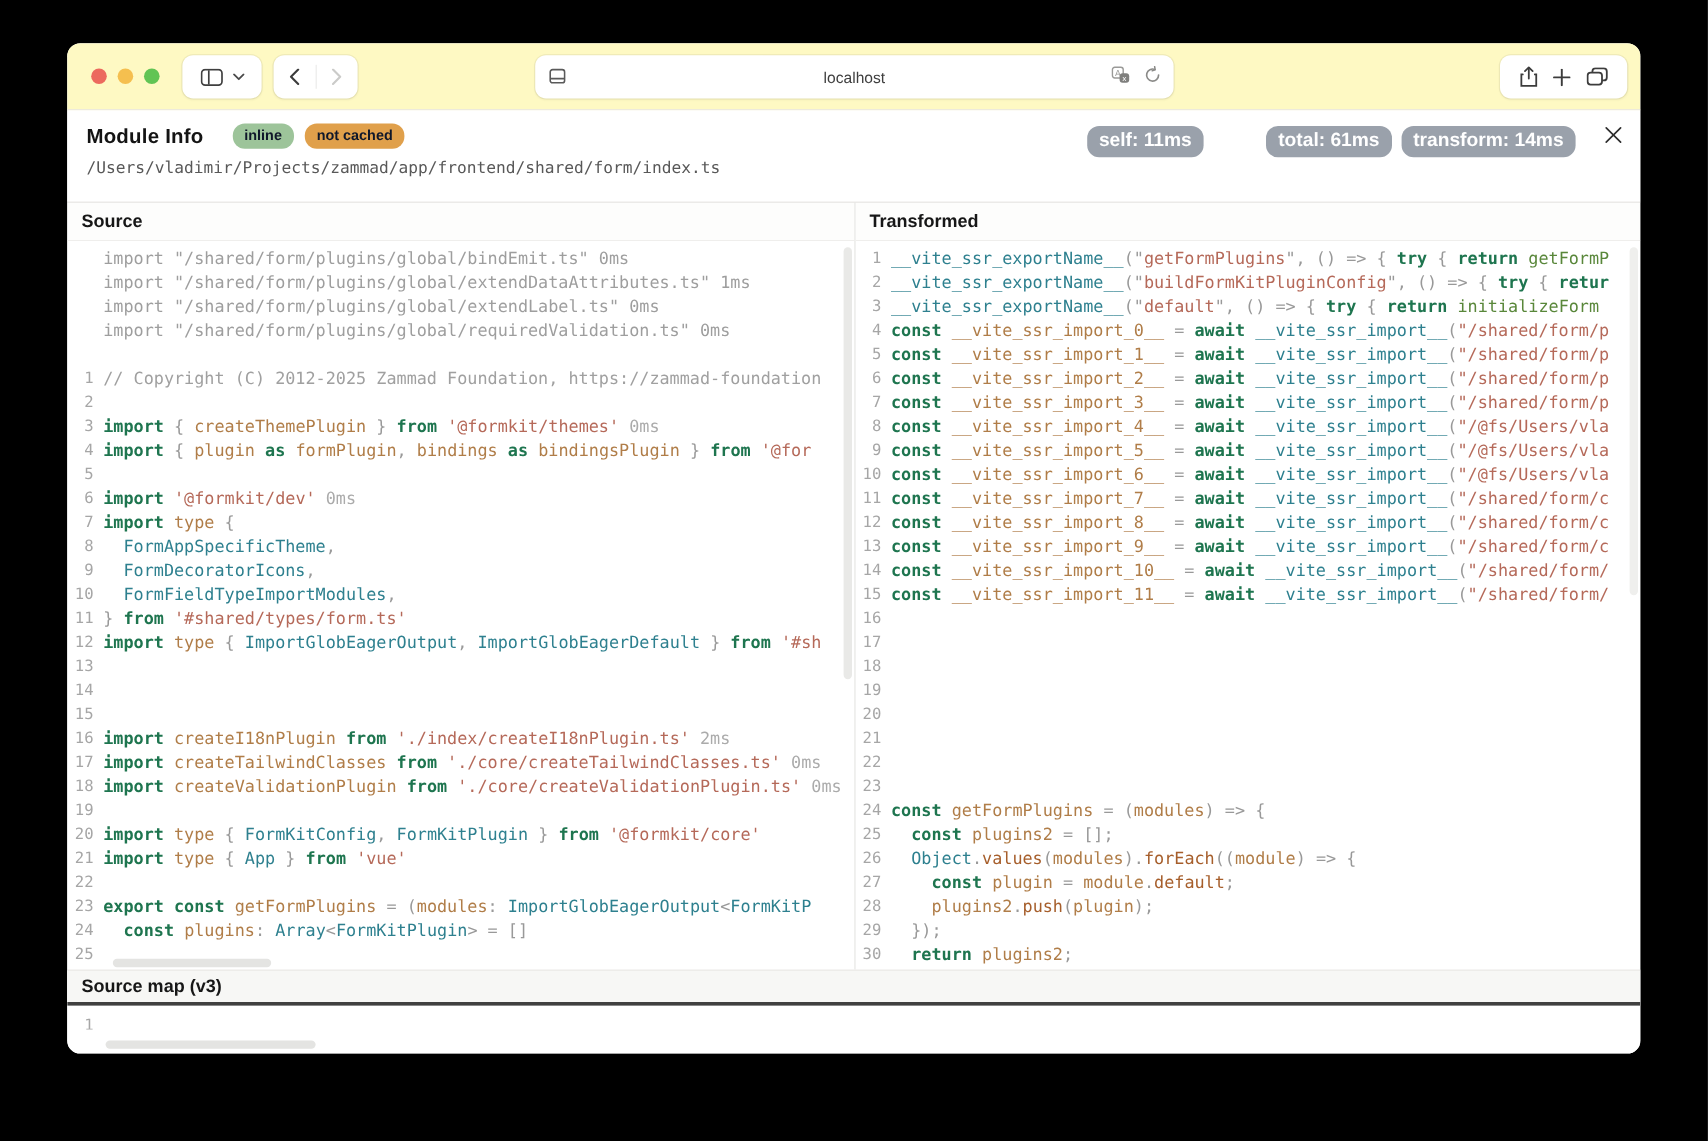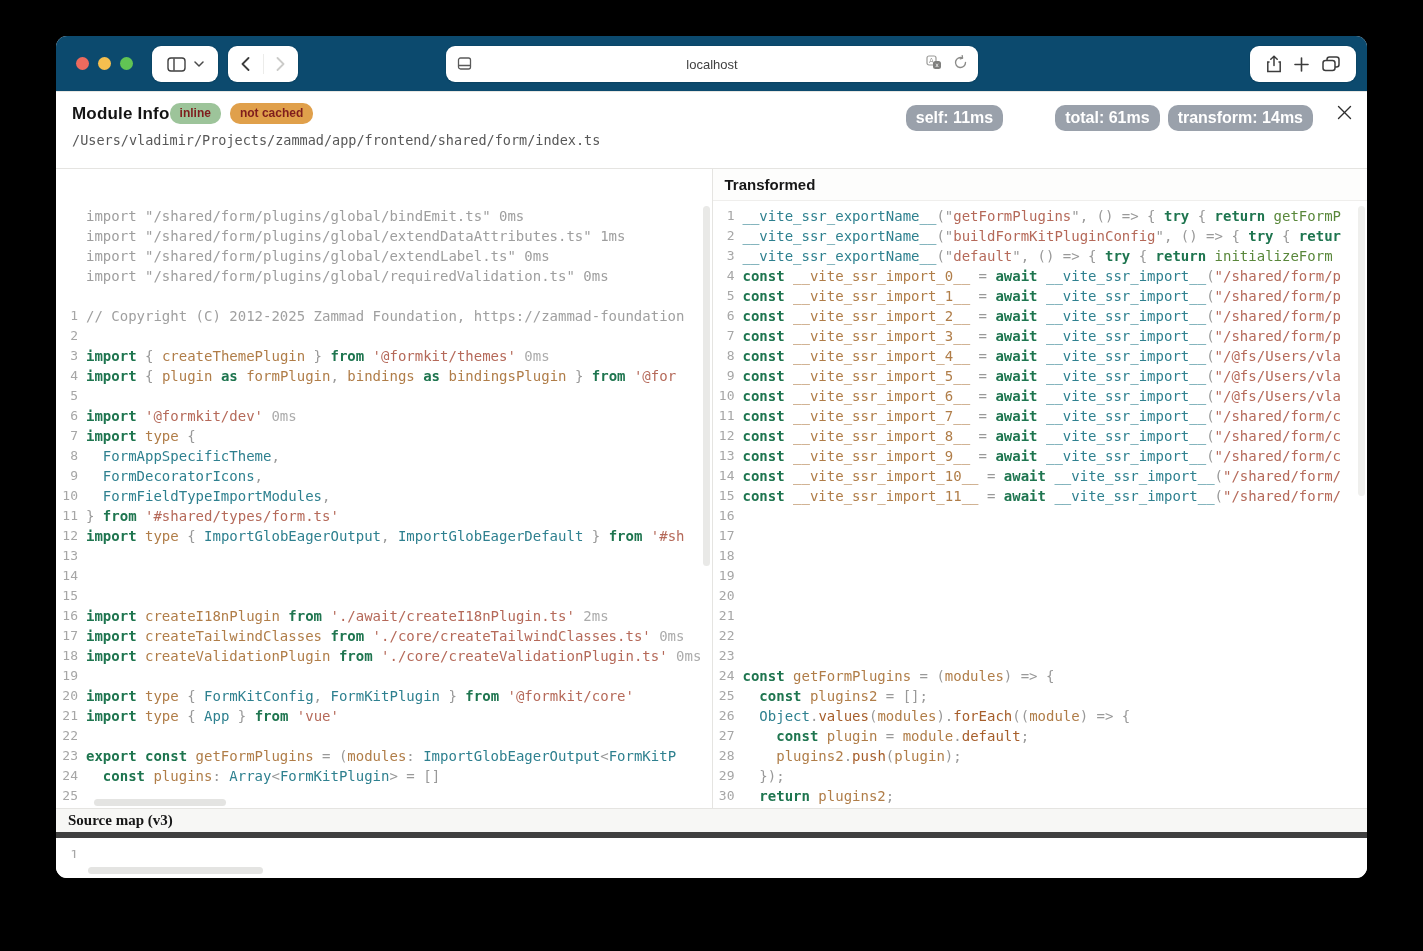--- a/index.html
+++ b/index.html
@@ -4,42 +4,42 @@
 <style>
   * { margin:0; padding:0; box-sizing:border-box; }
   html,body { background:#000; }
   .screen { position:relative; width:1423px; height:951px; background:#000; overflow:hidden;
             font-family:"Liberation Sans", sans-serif; }
   .window { position:absolute; left:56px; top:36px; width:1311px; height:842px;
             background:#fff; border-radius:11px; overflow:hidden;
             box-shadow:0 10px 40px rgba(0,0,0,.6); }
 
   
-  .toolbar { position:relative; height:56px; background:#0c4a6e; border-bottom:1px solid #e9e7e3;padding-left:28px; }
+  .toolbar { position:relative; height:56px; background:#fef9c3; border-bottom:1px solid #e9e7e3;padding-left:28px; }
   .lights { position:absolute; left:20px; top:21px; display:flex; gap:9px; }
   .light { width:13px; height:13px; border-radius:50%; }
   .light.red { background:#ec6a5e; } .light.yellow { background:#f5bf4f; } .light.green { background:#61c454; }
   .pill { position:absolute; top:10px; height:36px; background:#fff; border-radius:9px;
           box-shadow:0 0 0 1px rgba(0,0,0,.05), 0 1px 2px rgba(0,0,0,.06);
           display:flex; align-items:center; justify-content:center; }
   .pill-sidebar { left:96px; width:66px; gap:8px; }
   .pill-nav { left:172px; width:70px; gap:0; }
   .nav-div { width:1px; height:20px; background:#ececea; }
   .nav-btn { width:34px; display:flex; align-items:center; justify-content:center; }
   .urlbar { left:390px; width:532px; }
   .urlbar .url-text { font-size:13px; color:#3f3f3f; }
   .url-left { position:absolute; left:11px; top:10px; }
   .url-right { position:absolute; right:10px; top:9px; display:flex; gap:10px; align-items:center; }
   .pill-right { left:1194px; width:106px; justify-content:space-around; padding:0 10px; }
 
   
   .modinfo { position:relative; height:76px; background:#fff; }
-  .mi-row { position:absolute; left:16px; top:11px; display:flex; align-items:center; gap:0; }
+  .mi-row { position:absolute; left:16px; top:11px; display:flex; align-items:center; gap:24px; }
   .mi-title { font-size:17px; font-weight:700; color:#141414; letter-spacing:.2px; }
-  .badge { font-size:12px; font-weight:700; color:#7f1d1d; padding:3px 10px 4px; border-radius:10px; }
+  .badge { font-size:12px; font-weight:700; color:#0f172a; padding:3px 10px 4px; border-radius:10px; }
   .timings { position:absolute; right:54px; top:13px; display:flex; gap:8px; }
   .timing { font-size:16px; font-weight:700; color:#fff; padding:4px 10px; border-radius:10px; }
   .close-btn { position:absolute; right:13px; top:10px; width:20px; height:20px;
                display:flex; align-items:center; justify-content:center; cursor:pointer; }
   .mi-path { position:absolute; left:16px; top:40px; font-family:"DejaVu Sans Mono", monospace;
              font-size:13.5px; color:#585858; }
 
   
   .panels { display:flex; height:640px; border-top:1px solid #e5e4e1; position:relative; }
   .panel { width:655.5px; position:relative; overflow:hidden; }
@@ -65,21 +65,21 @@
   .h-thumb { position:absolute; left:38px; bottom:2px; width:132px; height:7px;
              background:#e4e4e2; border-radius:4px; }
   .v-thumb { position:absolute; right:2px; width:7px; border-radius:4px; background:#e9e9e7; }
   .v-thumb.src { top:37px; height:360px; }
   .v-thumb.trf { top:37px; height:290px; background:#efefed; }
 
   
   .sourcemap { position:relative; height:70px; border-top:1px solid #e5e4e1; background:#fff; }
   .sm-header { height:29px; display:flex; align-items:center; padding-left:12px;
                font-size:15px; font-weight:700; color:#171717; background:#f7f7f5;
-               border-bottom:6px solid #404040;font-family:Liberation Serif, serif; }
+               border-bottom:3px solid #404040; }
   .sm-body { position:relative; height:40px; font-family:"DejaVu Sans Mono", monospace; }
   .sm-line { display:flex; height:20px; line-height:20px; padding-top:7px; white-space:pre; overflow:hidden; }
   .sm-text { font-size:14px; color:#9a9a9a; white-space:pre; }
   .sm-thumb { position:absolute; left:32px; bottom:4px; width:175px; height:7px;
               background:#e4e4e2; border-radius:4px; }
   svg { display:block; }
 </style>
 </head>
 <body>
 
@@ -187,20 +187,21 @@
         <svg width="15" height="15" viewBox="0 0 15 15">
           <line x1="1.5" y1="1.5" x2="13.5" y2="13.5" stroke="#2e2e2e" stroke-width="1.4" stroke-linecap="round"></line>
           <line x1="13.5" y1="1.5" x2="1.5" y2="13.5" stroke="#2e2e2e" stroke-width="1.4" stroke-linecap="round"></line>
         </svg>
       </span>
       <div class="mi-path">/Users/vladimir/Projects/zammad/app/frontend/shared/form/index.ts</div>
     </div>
 
     <div class="panels">
       <section class="panel">
+        <div class="panel-header">Source</div>
         <div class="code" id="source-code">
             <div class="code-row"><span class="ln"></span><span class="code-text"><span class="tok-g">import "/shared/form/plugins/global/bindEmit.ts" 0ms</span></span></div>
             <div class="code-row"><span class="ln"></span><span class="code-text"><span class="tok-g">import "/shared/form/plugins/global/extendDataAttributes.ts" 1ms</span></span></div>
             <div class="code-row"><span class="ln"></span><span class="code-text"><span class="tok-g">import "/shared/form/plugins/global/extendLabel.ts" 0ms</span></span></div>
             <div class="code-row"><span class="ln"></span><span class="code-text"><span class="tok-g">import "/shared/form/plugins/global/requiredValidation.ts" 0ms</span></span></div>
             <div class="code-row"><span class="ln"></span><span class="code-text"></span></div>
             <div class="code-row"><span class="ln">1</span><span class="code-text"><span class="tok-c">// Copyright (C) 2012-2025 Zammad Foundation, https://zammad-foundation</span></span></div>
             <div class="code-row"><span class="ln">2</span><span class="code-text"></span></div>
             <div class="code-row"><span class="ln">3</span><span class="code-text"><span class="tok-k">import</span><span class="tok-p"> { </span><span class="tok-v">createThemePlugin</span><span class="tok-p"> } </span><span class="tok-k">from</span><span class="tok-s"> '@formkit/themes'</span><span class="tok-m"> 0ms</span></span></div>
             <div class="code-row"><span class="ln">4</span><span class="code-text"><span class="tok-k">import</span><span class="tok-p"> { </span><span class="tok-v">plugin</span><span class="tok-k"> as</span><span class="tok-v"> formPlugin</span><span class="tok-p">, </span><span class="tok-v">bindings</span><span class="tok-k"> as</span><span class="tok-v"> bindingsPlugin</span><span class="tok-p"> } </span><span class="tok-k">from</span><span class="tok-s"> '@for</span></span></div>
@@ -208,21 +209,21 @@
             <div class="code-row"><span class="ln">6</span><span class="code-text"><span class="tok-k">import</span><span class="tok-s"> '@formkit/dev'</span><span class="tok-m"> 0ms</span></span></div>
             <div class="code-row"><span class="ln">7</span><span class="code-text"><span class="tok-k">import</span><span class="tok-v"> type</span><span class="tok-p"> {</span></span></div>
             <div class="code-row"><span class="ln">8</span><span class="code-text"><span class="tok-t">  FormAppSpecificTheme</span><span class="tok-p">,</span></span></div>
             <div class="code-row"><span class="ln">9</span><span class="code-text"><span class="tok-t">  FormDecoratorIcons</span><span class="tok-p">,</span></span></div>
             <div class="code-row"><span class="ln">10</span><span class="code-text"><span class="tok-t">  FormFieldTypeImportModules</span><span class="tok-p">,</span></span></div>
             <div class="code-row"><span class="ln">11</span><span class="code-text"><span class="tok-p">} </span><span class="tok-k">from</span><span class="tok-s"> '#shared/types/form.ts'</span></span></div>
             <div class="code-row"><span class="ln">12</span><span class="code-text"><span class="tok-k">import</span><span class="tok-v"> type</span><span class="tok-p"> { </span><span class="tok-t">ImportGlobEagerOutput</span><span class="tok-p">, </span><span class="tok-t">ImportGlobEagerDefault</span><span class="tok-p"> } </span><span class="tok-k">from</span><span class="tok-s"> '#sh</span></span></div>
             <div class="code-row"><span class="ln">13</span><span class="code-text"></span></div>
             <div class="code-row"><span class="ln">14</span></div>
             <div class="code-row"><span class="ln">15</span></div>
-            <div class="code-row"><span class="ln">16</span><span class="code-text"><span class="tok-k">import</span><span class="tok-v"> createI18nPlugin</span><span class="tok-k"> from</span><span class="tok-s"> './await/createI18nPlugin.ts'</span><span class="tok-m"> 2ms</span></span></div>
+            <div class="code-row"><span class="ln">16</span><span class="code-text"><span class="tok-k">import</span><span class="tok-v"> createI18nPlugin</span><span class="tok-k"> from</span><span class="tok-s"> './index/createI18nPlugin.ts'</span><span class="tok-m"> 2ms</span></span></div>
             <div class="code-row"><span class="ln">17</span><span class="code-text"><span class="tok-k">import</span><span class="tok-v"> createTailwindClasses</span><span class="tok-k"> from</span><span class="tok-s"> './core/createTailwindClasses.ts'</span><span class="tok-m"> 0ms</span></span></div>
             <div class="code-row"><span class="ln">18</span><span class="code-text"><span class="tok-k">import</span><span class="tok-v"> createValidationPlugin</span><span class="tok-k"> from</span><span class="tok-s"> './core/createValidationPlugin.ts'</span><span class="tok-m"> 0ms</span></span></div>
             <div class="code-row"><span class="ln">19</span><span class="code-text"></span></div>
             <div class="code-row"><span class="ln">20</span><span class="code-text"><span class="tok-k">import</span><span class="tok-v"> type</span><span class="tok-p"> { </span><span class="tok-t">FormKitConfig</span><span class="tok-p">, </span><span class="tok-t">FormKitPlugin</span><span class="tok-p"> } </span><span class="tok-k">from</span><span class="tok-s"> '@formkit/core'</span></span></div>
             <div class="code-row"><span class="ln">21</span><span class="code-text"><span class="tok-k">import</span><span class="tok-v"> type</span><span class="tok-p"> { </span><span class="tok-t">App</span><span class="tok-p"> } </span><span class="tok-k">from</span><span class="tok-s"> 'vue'</span></span></div>
             <div class="code-row"><span class="ln">22</span><span class="code-text"></span></div>
             <div class="code-row"><span class="ln">23</span><span class="code-text"><span class="tok-k">export const</span><span class="tok-v"> getFormPlugins</span><span class="tok-p"> = (</span><span class="tok-v">modules</span><span class="tok-p">: </span><span class="tok-t">ImportGlobEagerOutput</span><span class="tok-p">&lt;</span><span class="tok-t">FormKitP</span></span></div>
             <div class="code-row"><span class="ln">24</span><span class="code-text"><span class="tok-p">  </span><span class="tok-k">const</span><span class="tok-v"> plugins</span><span class="tok-p">: </span><span class="tok-t">Array</span><span class="tok-p">&lt;</span><span class="tok-t">FormKitPlugin</span><span class="tok-p">&gt; = []</span></span></div>
             <div class="code-row"><span class="ln">25</span><span class="code-text"></span></div>
           </div>

